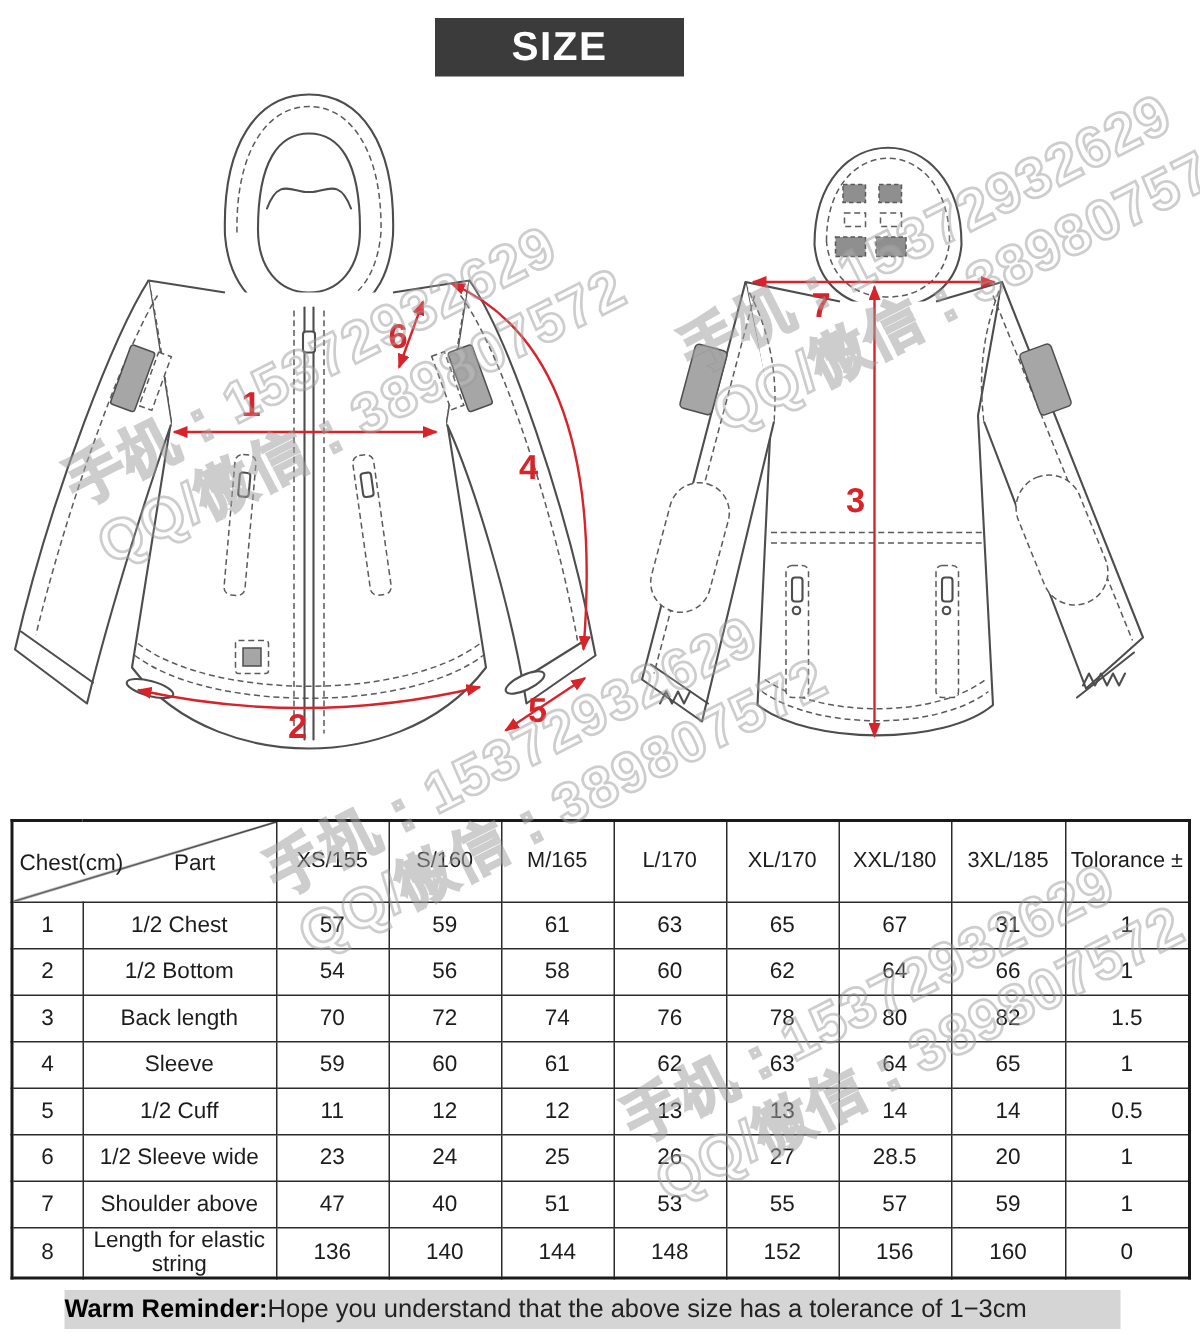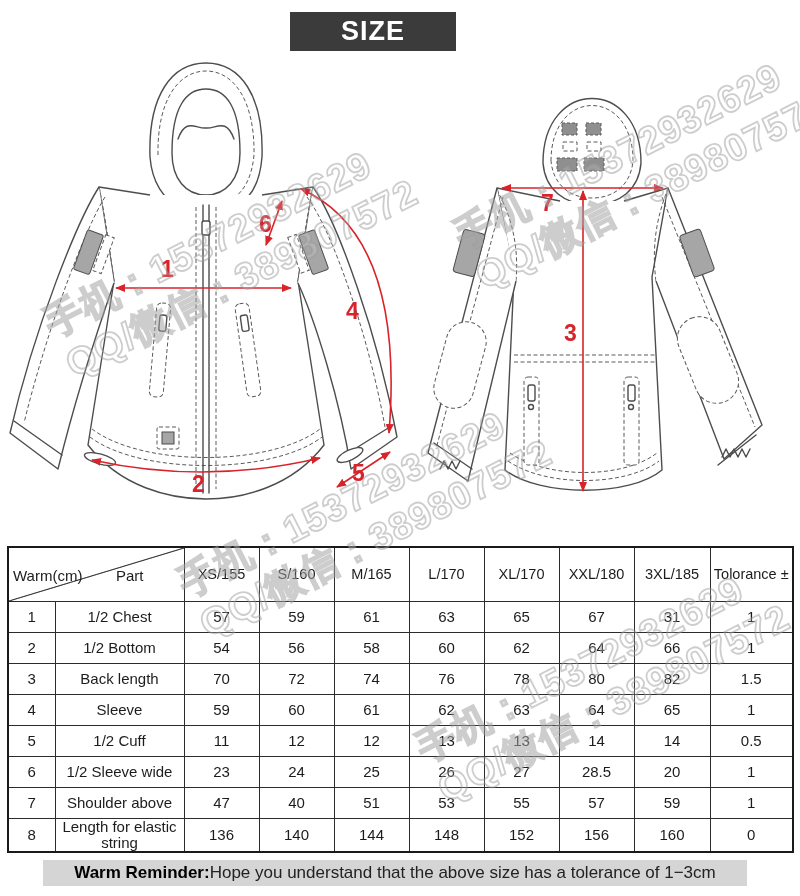--- a/index.html
+++ b/index.html
@@ -32,21 +32,21 @@
   table.size tbody tr{height:31px;}
   table.size tbody tr:last-child{height:34px;line-height:16px;}
   th.colhead{font-size:14.5px;}
   td.part{text-align:left;padding-left:6px;}
   th.corner{position:relative;background:linear-gradient(to bottom right,
       transparent calc(50% - 1px),#444 calc(50% - 0.2px),#444 calc(50% + 0.2px),transparent calc(50% + 1px));}
   .corner-left{position:absolute;left:4px;top:19px;font-size:15px;}
   .corner-right{position:absolute;left:107px;top:7px;font-size:15px;margin-top:12px;}
 
   .reminder{position:absolute;left:43px;top:860px;width:704px;height:26px;background:#d5d5d5;
-            font-size:17px;line-height:26px;text-align:center;color:#222;z-index:6;white-space:nowrap;}
+            font-size:17px;line-height:26px;color:#222;z-index:6;white-space:nowrap;}
   .reminder b{color:#000;}
 </style>
 </head>
 <body>
 
 <div class="title-bar">SIZE DETAILS</div>
 
 <svg class="diagram" width="800" height="490" viewBox="0 0 800 490">
   <defs>
     <marker id="arr" viewBox="0 0 10 8" markerWidth="10" markerHeight="8" refX="9" refY="4" orient="auto-start-reverse" markerUnits="userSpaceOnUse">
@@ -189,21 +189,21 @@
       <col style="width:75px">
       <col style="width:75px">
     <col style="width:75px">
       <col style="width:75px">
       <col style="width:76px">
       <col style="width:83px">
   </colgroup>
   <thead>
     <tr>
       <th class="corner" colspan="2">
-        <span class="corner-left">Warm(cm)</span>
+        <span class="corner-left">Chest(cm)</span>
         <span class="corner-right">Part</span>
       </th>
     <th class="colhead">XS/155</th>
         <th class="colhead">S/160</th>
         <th class="colhead">M/165</th>
         <th class="colhead">L/170</th>
         <th class="colhead">XL/170</th>
         <th class="colhead">XXL/180</th>
         <th class="colhead">3XL/185</th>
         <th class="colhead">Tolorance ±</th>

